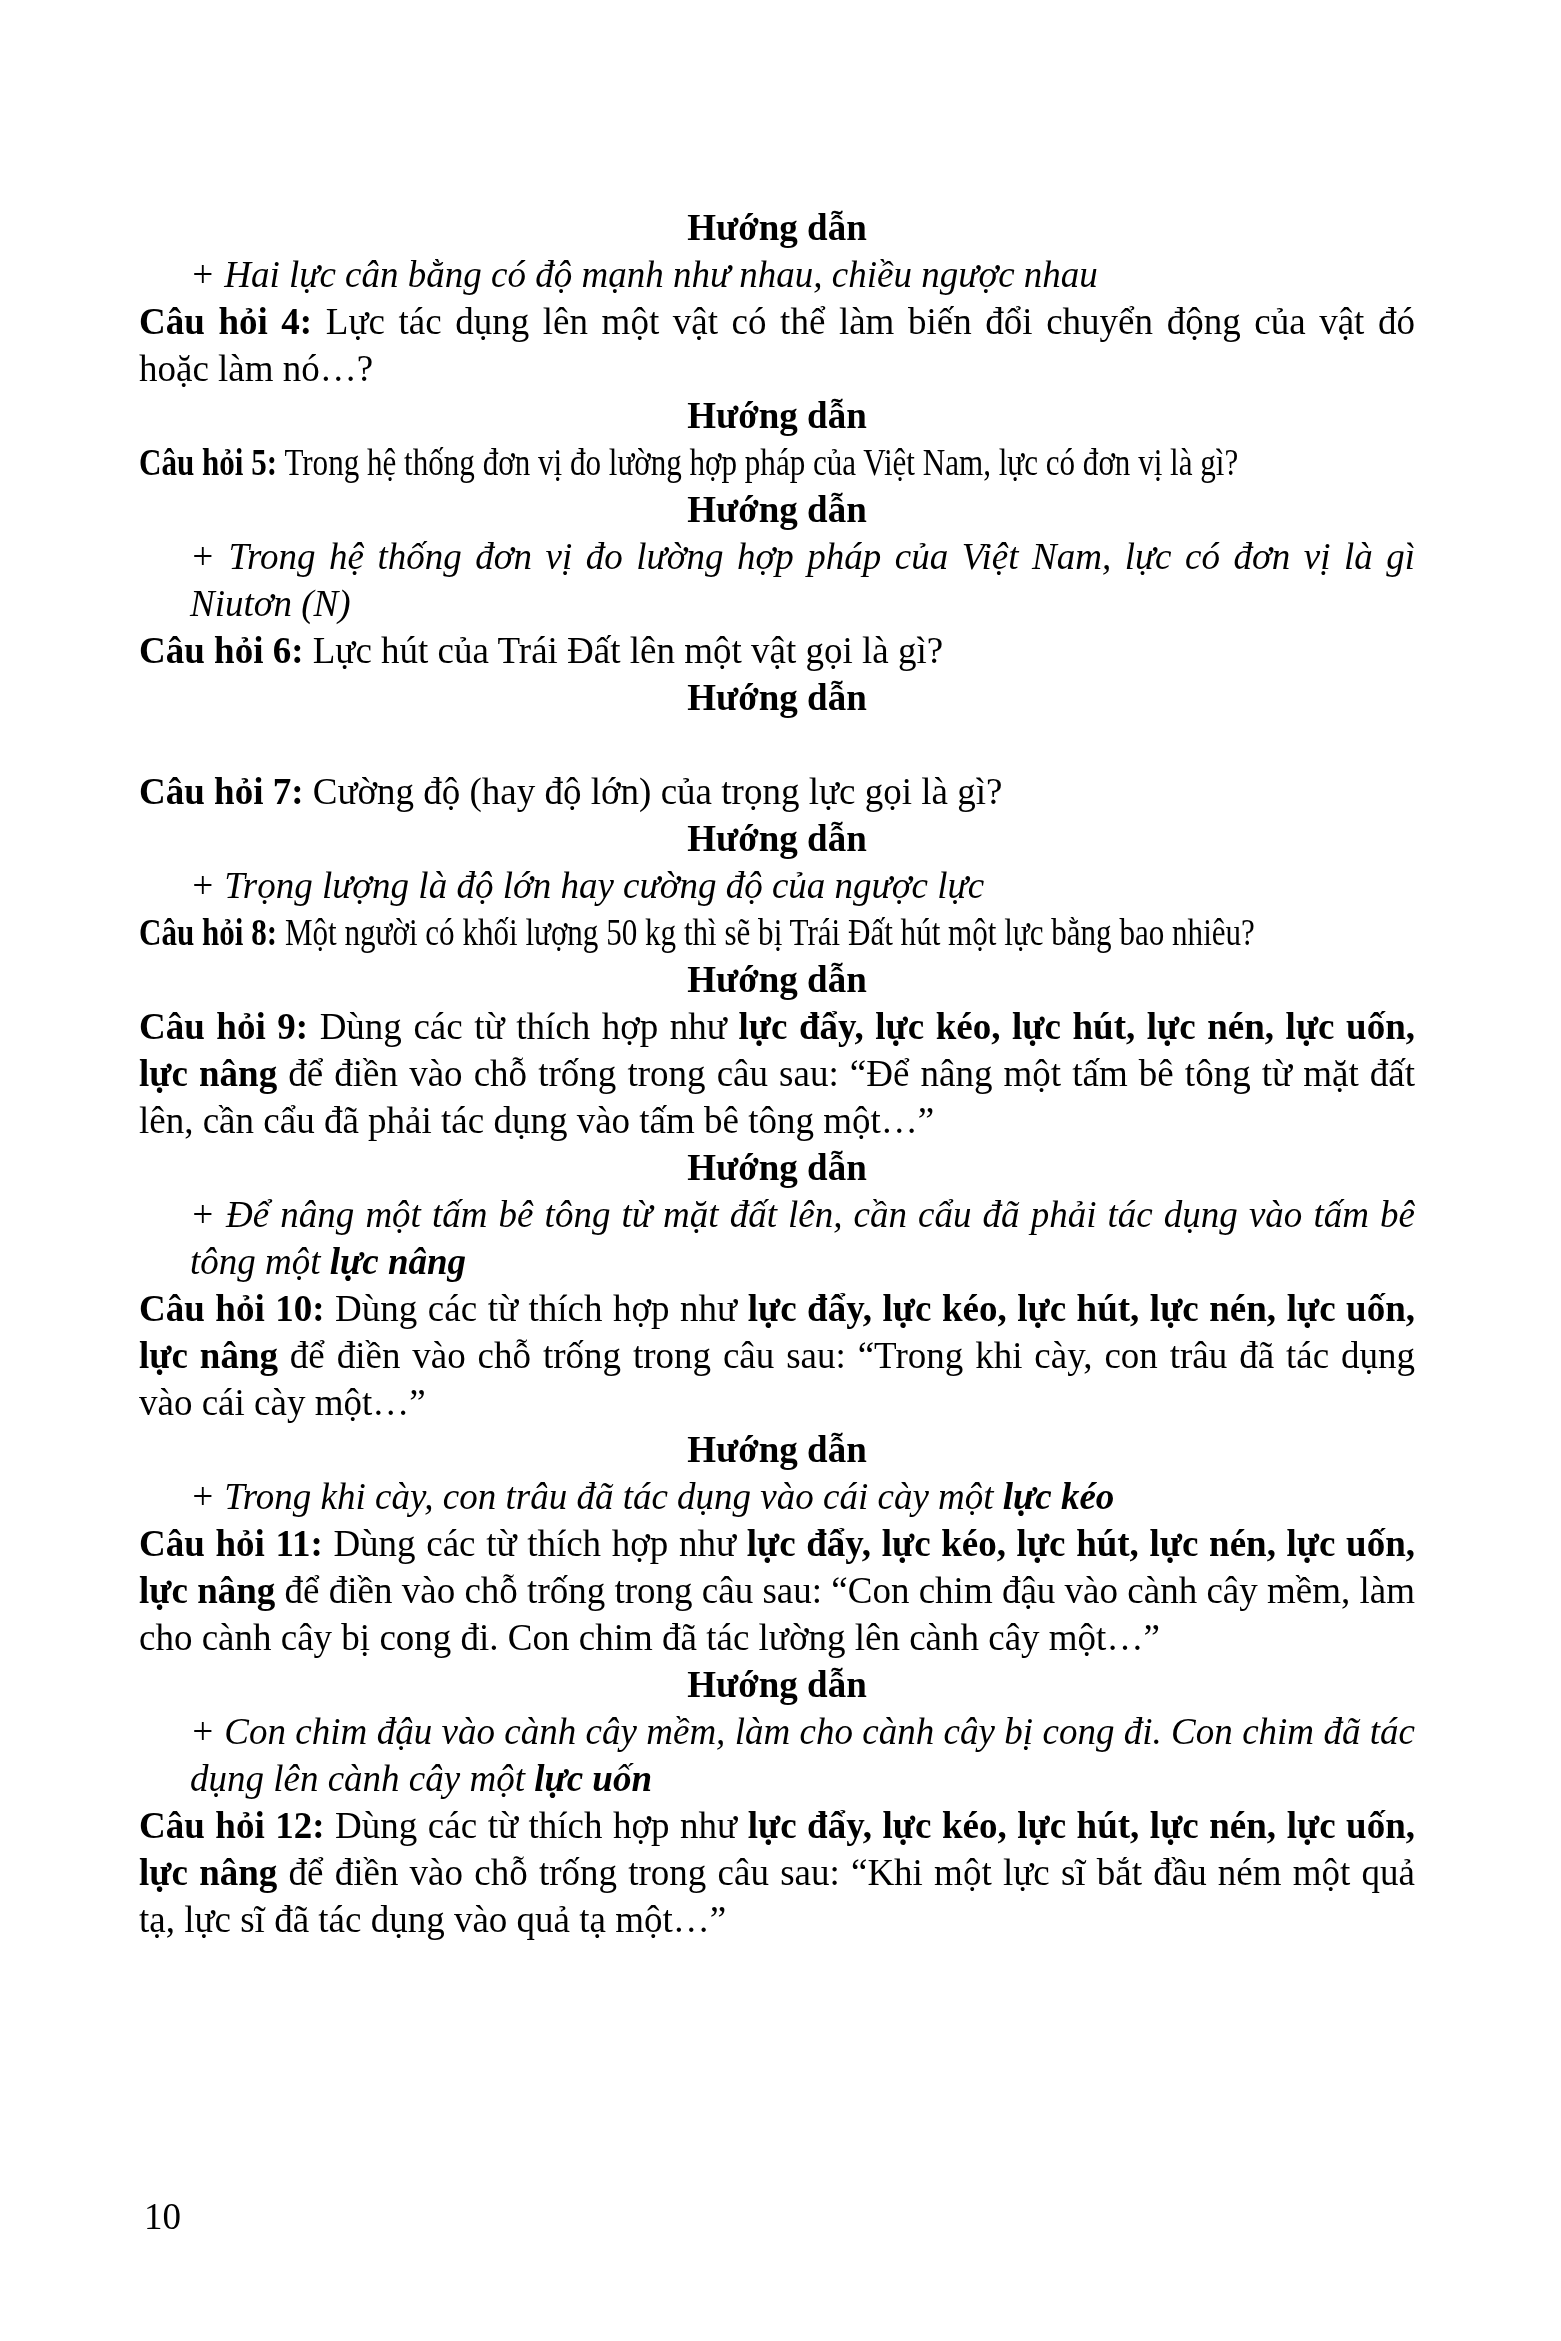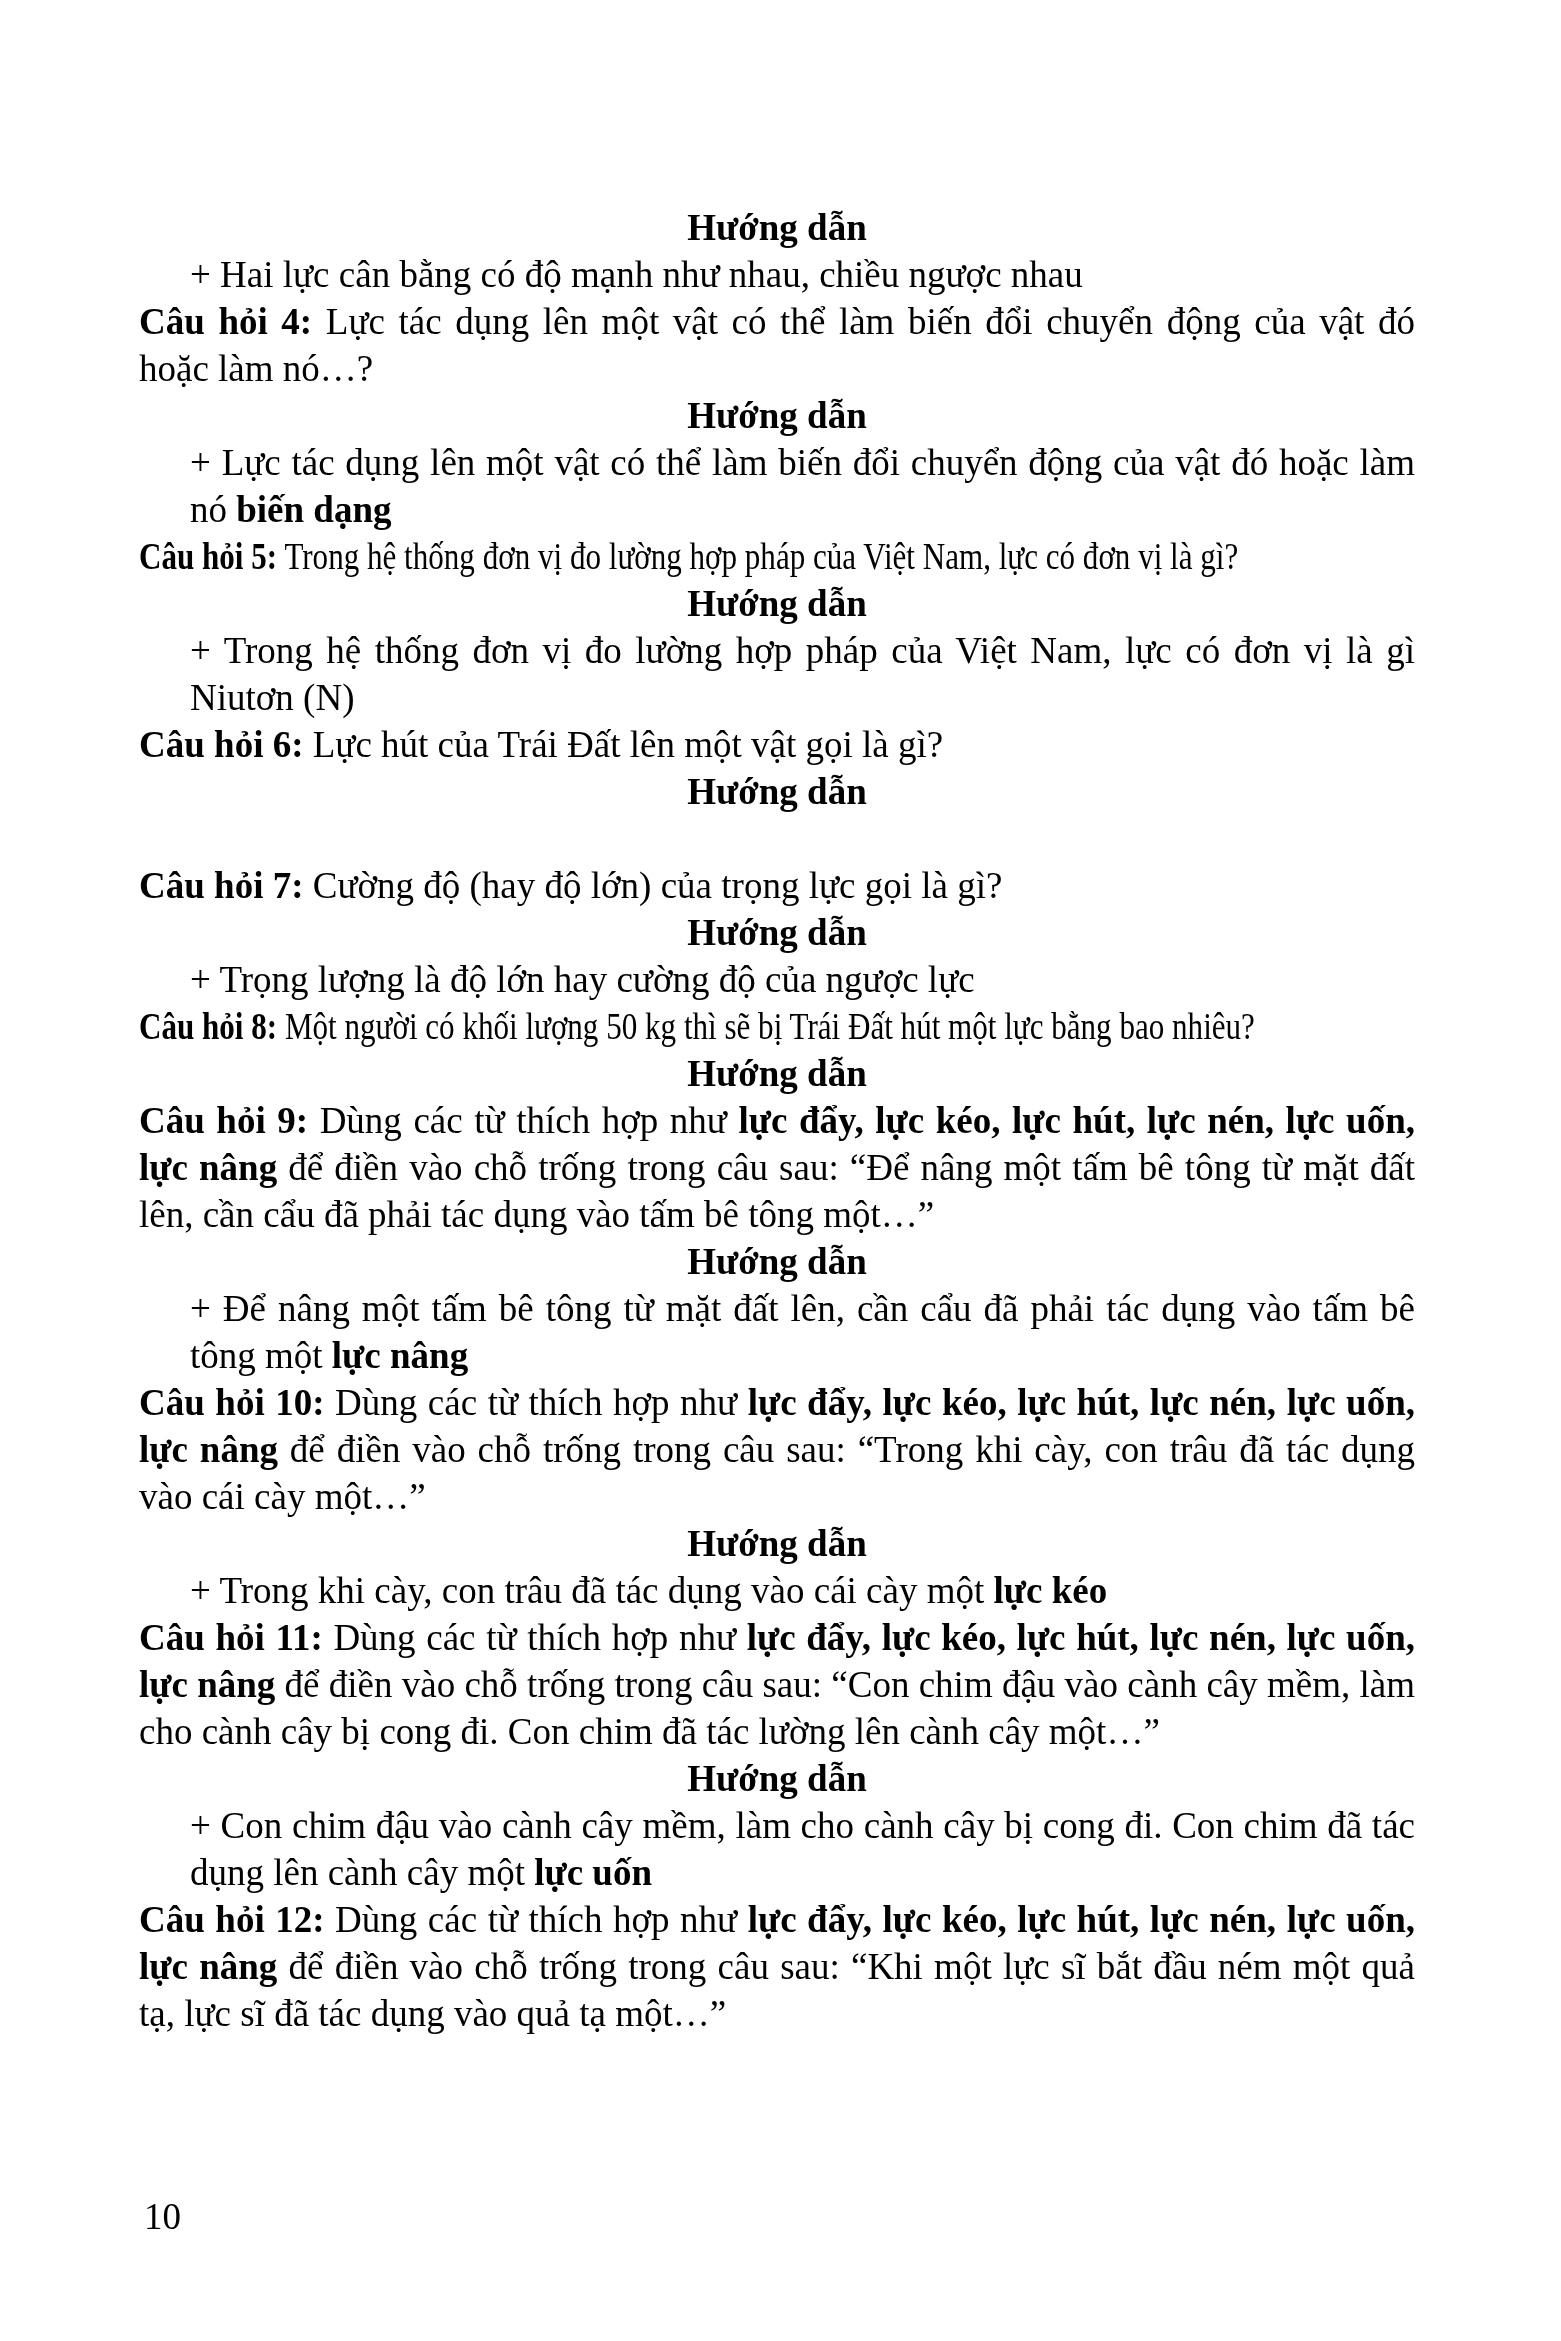--- a/index.html
+++ b/index.html
@@ -29,20 +29,21 @@
     padding: 0;
     line-height: 47px;
     text-align: justify;
   }
   .para.heading {
     text-align: center;
     font-weight: 700;
   }
   .para.answer {
     padding-left: 51px;
+    font-style: italic;
   }
   .para.spacer {
     height: 47px;
   }
   .para.condensed {
     white-space: nowrap;
     transform: scaleX(0.84);
     transform-origin: 0 50%;
     text-align: left;
   }
@@ -59,21 +60,20 @@
 </style>
 </head>
 <body>
 
 <div class="page">
   <main class="content" id="content">
       <p class="para heading"><span class="seg-bold">Hướng dẫn</span></p>
       <p class="para answer"><span class="seg-regular">+ Hai lực cân bằng có độ mạnh như nhau, chiều ngược nhau</span></p>
       <p class="para question"><span class="seg-bold">Câu hỏi 4:</span><span class="seg-regular"> Lực tác dụng lên một vật có thể làm biến đổi chuyển động của vật đó hoặc làm nó…?</span></p>
       <p class="para heading"><span class="seg-bold">Hướng dẫn</span></p>
-      <p class="para answer"><span class="seg-regular">+ Lực tác dụng lên một vật có thể làm biến đổi chuyển động của vật đó hoặc làm nó </span><span class="seg-bold">biến dạng</span></p>
       <p class="para question condensed"><span class="seg-bold">Câu hỏi 5:</span><span class="seg-regular"> Trong hệ thống đơn vị đo lường hợp pháp của Việt Nam, lực có đơn vị là gì?</span></p>
       <p class="para heading"><span class="seg-bold">Hướng dẫn</span></p>
       <p class="para answer"><span class="seg-regular">+ Trong hệ thống đơn vị đo lường hợp pháp của Việt Nam, lực có đơn vị là gì Niutơn (N)</span></p>
       <p class="para question"><span class="seg-bold">Câu hỏi 6:</span><span class="seg-regular"> Lực hút của Trái Đất lên một vật gọi là gì?</span></p>
       <p class="para heading"><span class="seg-bold">Hướng dẫn</span></p>
       <p class="para spacer"></p>
       <p class="para question"><span class="seg-bold">Câu hỏi 7:</span><span class="seg-regular"> Cường độ (hay độ lớn) của trọng lực gọi là gì?</span></p>
       <p class="para heading"><span class="seg-bold">Hướng dẫn</span></p>
       <p class="para answer"><span class="seg-regular">+ Trọng lượng là độ lớn hay cường độ của ngược lực</span></p>
       <p class="para question condensed"><span class="seg-bold">Câu hỏi 8:</span><span class="seg-regular"> Một người có khối lượng 50 kg thì sẽ bị Trái Đất hút một lực bằng bao nhiêu?</span></p>

